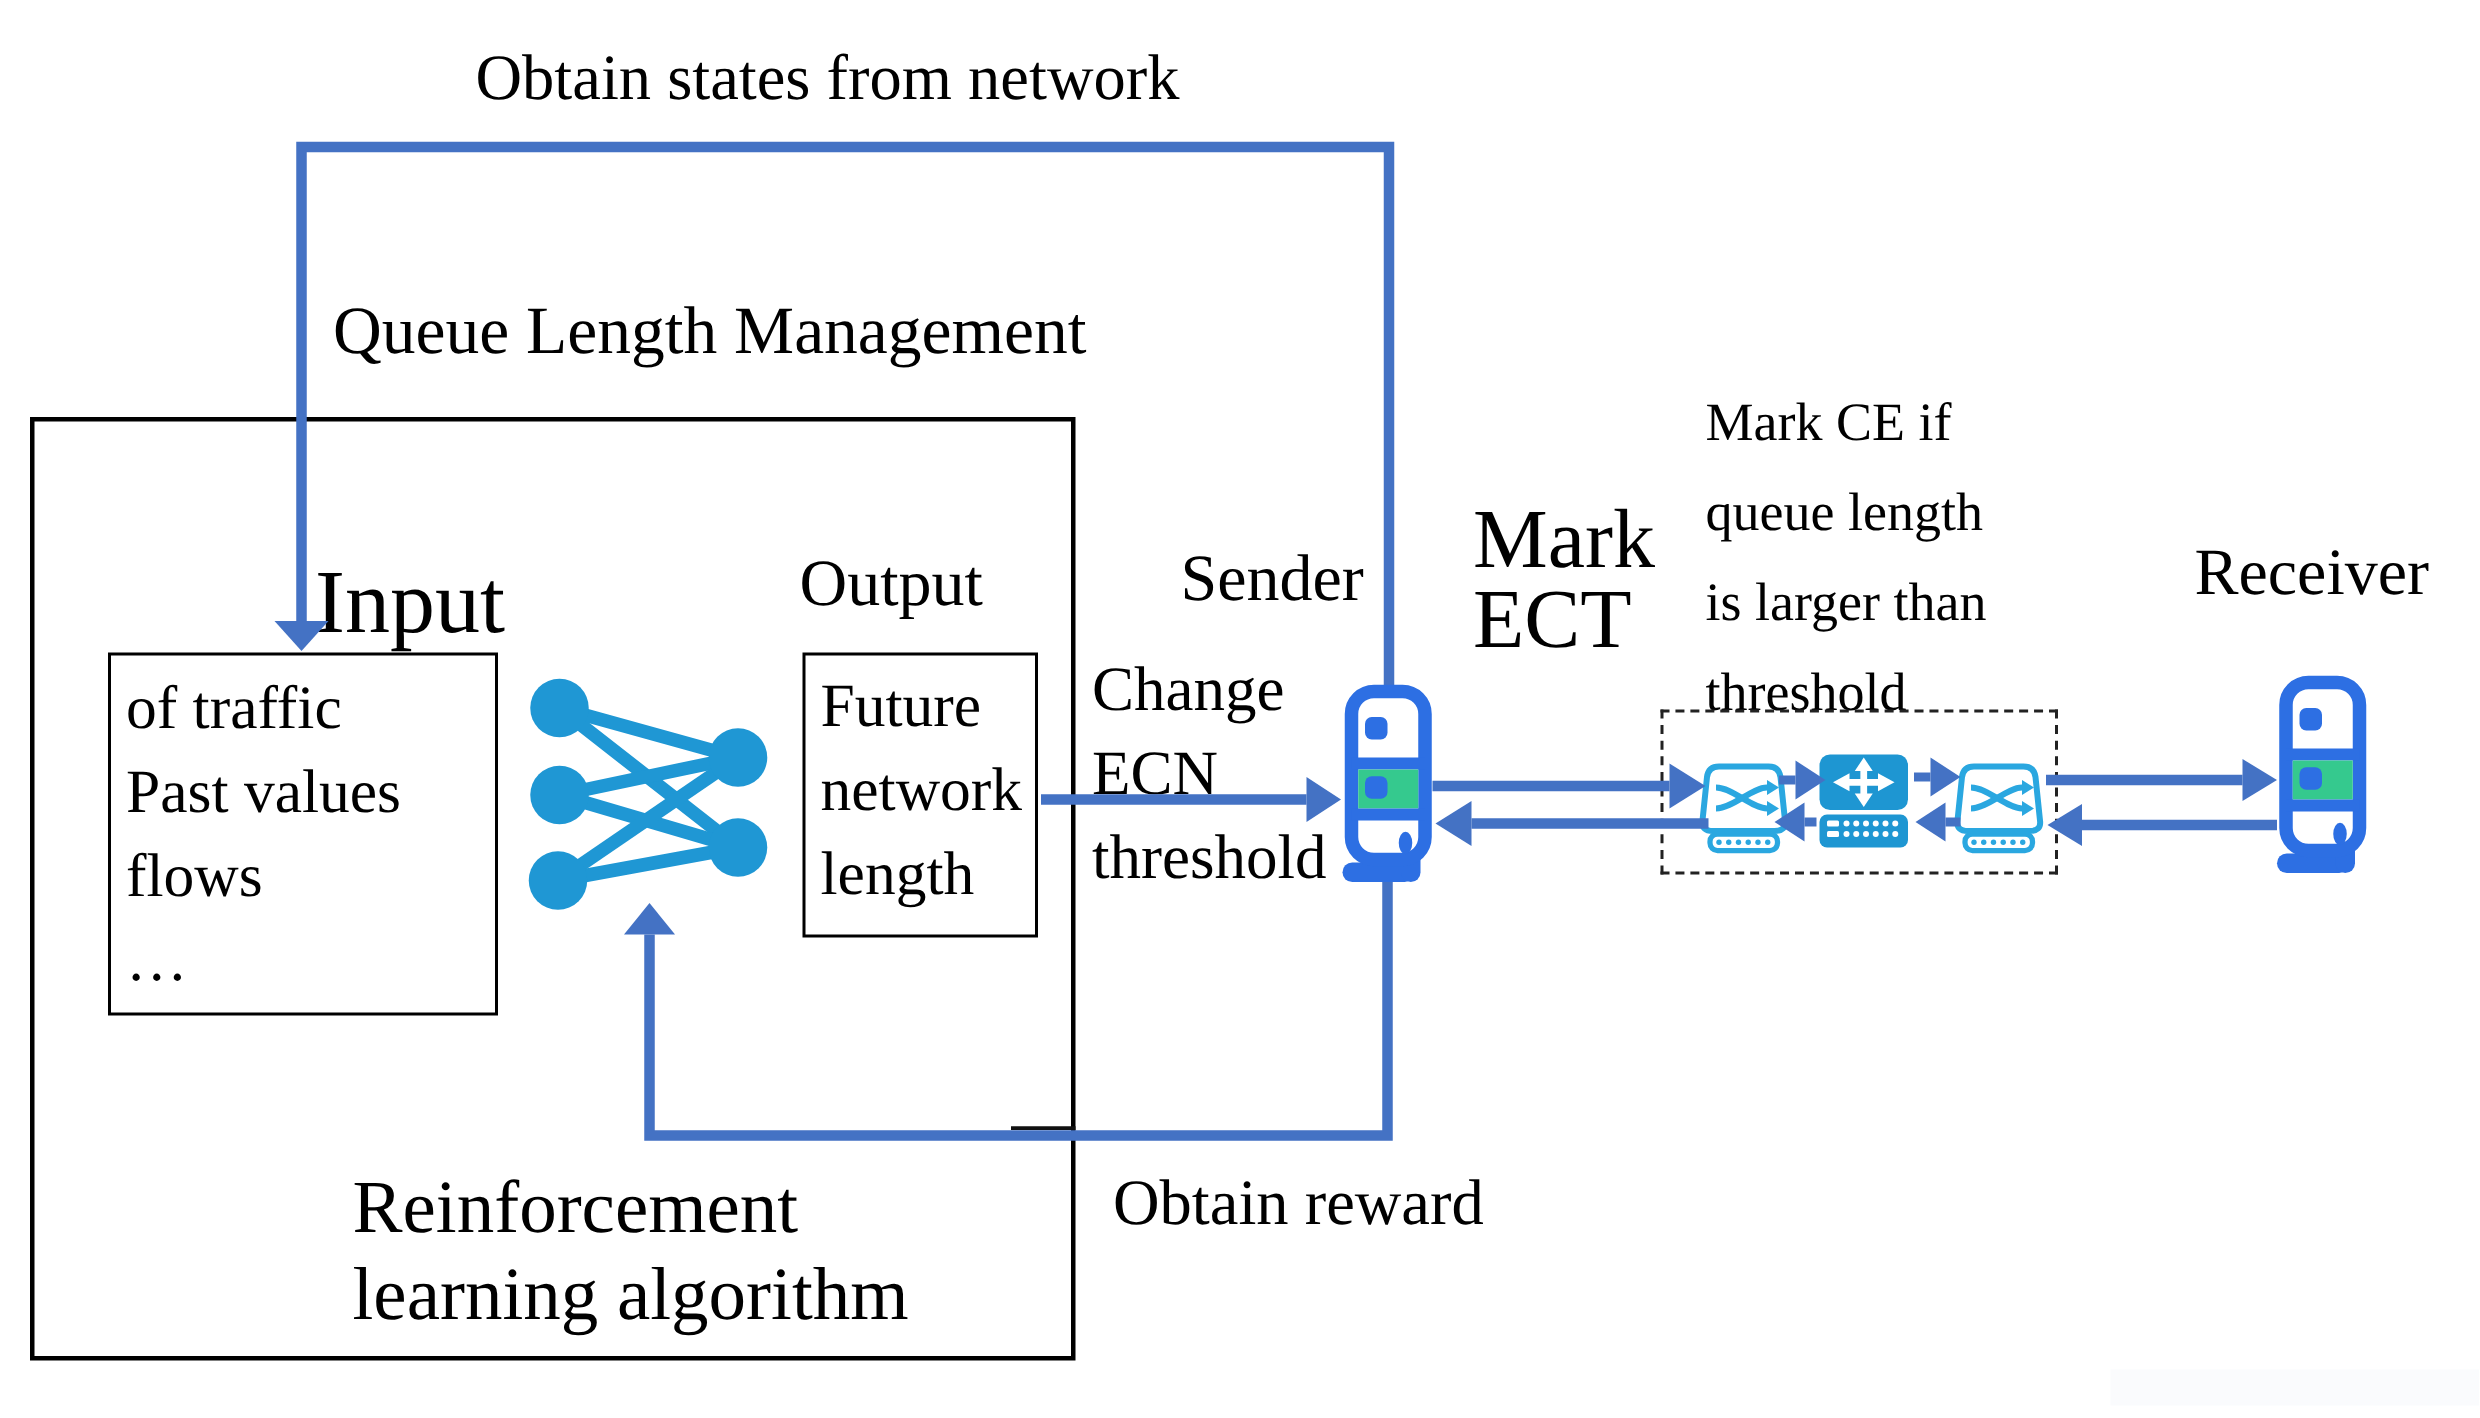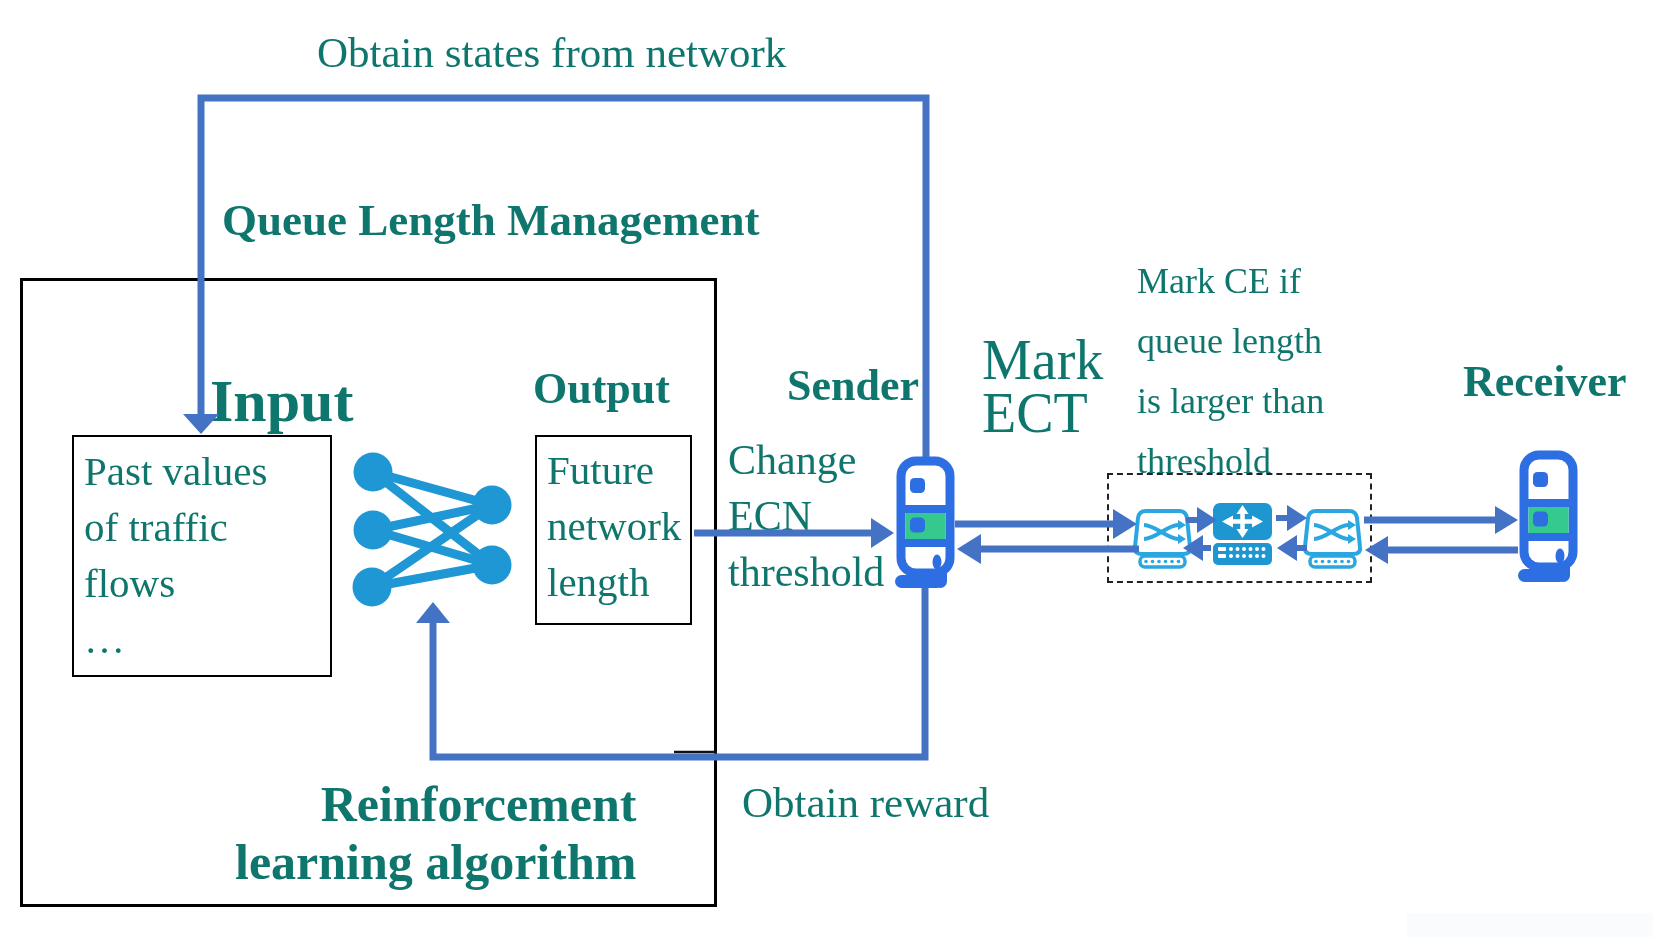--- a/index.html
+++ b/index.html
@@ -1,19 +1,19 @@
 <!DOCTYPE html>
 <html style="--arrow-blue: #4472c4; --nn-blue: #1f97d4; --server-blue: #2d6fe3; --slot-green: #35c98e; --switch-blue: #2aa7e0; --router-blue: #1e96d2;"><head>
 <meta charset="utf-8">
 <style>
   html,body{margin:0;padding:0;background:#fff;}
   #canvas{position:relative;width:1653px;height:945px;background:#ffffff;overflow:hidden;
-          font-family:"Liberation Serif","DejaVu Serif",serif;color:#0f766e;}
+          font-family:"Liberation Serif","DejaVu Serif",serif;color:#000000;}
   .t{position:absolute;white-space:nowrap;line-height:1.25;}
-  .b{font-weight:bold;text-align:right;}
+  .b{font-weight:normal;}
   .blk div{white-space:nowrap;}
   .box{position:absolute;box-sizing:border-box;background:transparent;}
   .outer{border:3px solid #000;}
   .thin{border:2px solid #000;}
   .dashed{border:2px dashed #222;}
   .dots{letter-spacing:10px;}
   svg.overlay{position:absolute;left:0;top:0;pointer-events:none;}
   .ln{stroke:var(--arrow-blue,#4472c4);stroke-width:7;fill:none;}
   .ln6{stroke:var(--arrow-blue,#4472c4);stroke-width:6;fill:none;}
   .hd{fill:var(--arrow-blue,#4472c4);stroke:none;}
@@ -37,22 +37,22 @@
 
   <div class="t b" style="left:222px;top:192px;font-size:45px;">Queue Length Management</div>
 
   <div class="t b" style="left:210px;top:364px;font-size:60px;">Input</div>
 
   <div class="t b" style="left:533px;top:361px;font-size:44px;">Output</div>
 
   <div class="box outer" style="left:20px;top:278px;width:697px;height:629px;"></div>
 
   <div class="box thin blk" style="left:72px;top:435px;width:260px;height:242px;padding:6px 0 0 10px;font-size:41px;line-height:56px;">
+    <div>of traffic</div>
     <div>Past values</div>
-    <div>of traffic</div>
     <div>flows</div>
     <div class="dots">…</div>
   </div>
 
   <div class="box thin blk" style="left:535px;top:435px;width:157px;height:190px;padding:5px 0 0 10px;font-size:41px;line-height:56px;">
     <div>Future</div>
     <div>network</div>
     <div>length</div>
   </div>
 

